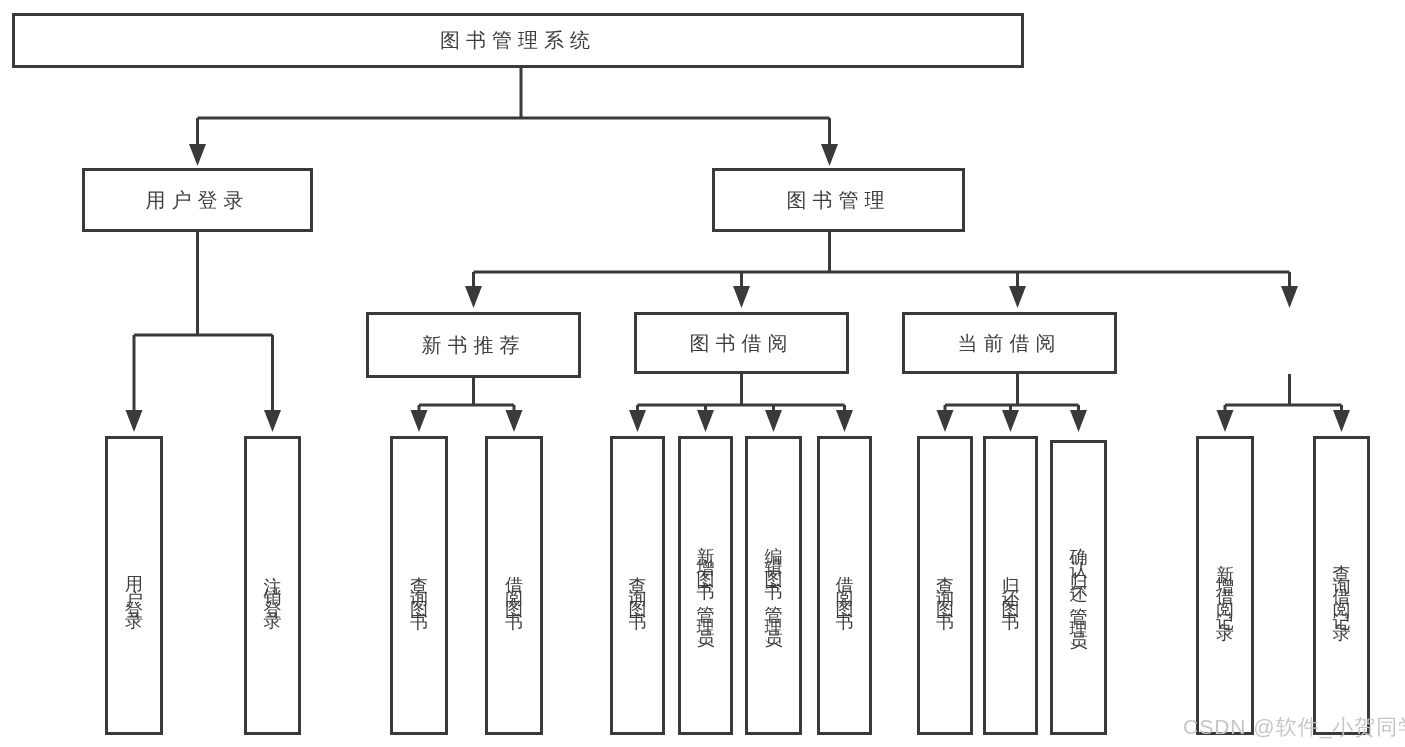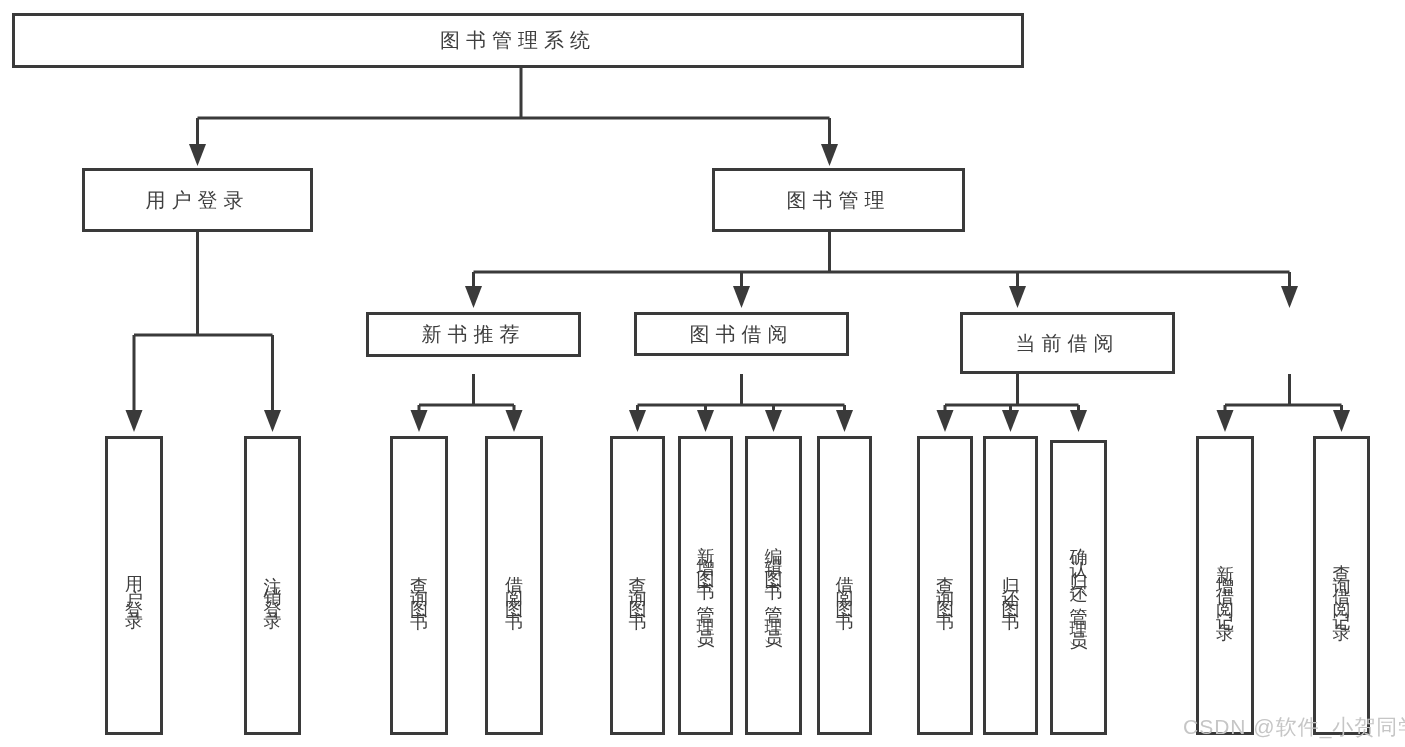--- a/index.html
+++ b/index.html
@@ -93,23 +93,23 @@
       </g>
 
     </g>
   </svg>
 
   <div class="node h-node" style="left:12px; top:13px; width:1012px; height:55px;text-align:center;">图书管理系统</div>
 
   <div class="node h-node" style="left:82px; top:168px; width:231px; height:64px;">用户登录</div>
   <div class="node h-node" style="left:712px; top:168px; width:253px; height:64px;">图书管理</div>
 
-  <div class="node h-node" style="left:366px; top:312px; width:215px; height:45px;">新书推荐</div>
-  <div class="node h-node" style="left:634px; top:312px; width:215px; height:44px;">图书借阅</div>
-  <div class="node h-node" style="left:960px; top:312px; width:215px; height:62px;">当前借阅</div>
+  <div class="node h-node" style="left:366px; top:312px; width:215px; height:66px;">新书推荐</div>
+  <div class="node h-node" style="left:634px; top:312px; width:215px; height:62px;">图书借阅</div>
+  <div class="node h-node" style="left:902px; top:312px; width:215px; height:62px;">当前借阅</div>
 
   <div class="node v-node" style="left:105px; top:436px; width:58px; height:299px;">用户登录</div>
   <div class="node v-node" style="left:244px; top:436px; width:57px; height:299px;">注销登录</div>
 
   <div class="node v-node" style="left:390px; top:436px; width:58px; height:299px;">查询图书</div>
   <div class="node v-node" style="left:485px; top:436px; width:58px; height:299px;">借阅图书</div>
 
   <div class="node v-node" style="left:610px; top:436px; width:55px; height:299px;">查询图书</div>
   <div class="node v-node" style="left:678px; top:436px; width:55px; height:299px;">新增图书（管理员）</div>
   <div class="node v-node" style="left:745px; top:436px; width:57px; height:299px;">编辑图书（管理员）</div>

